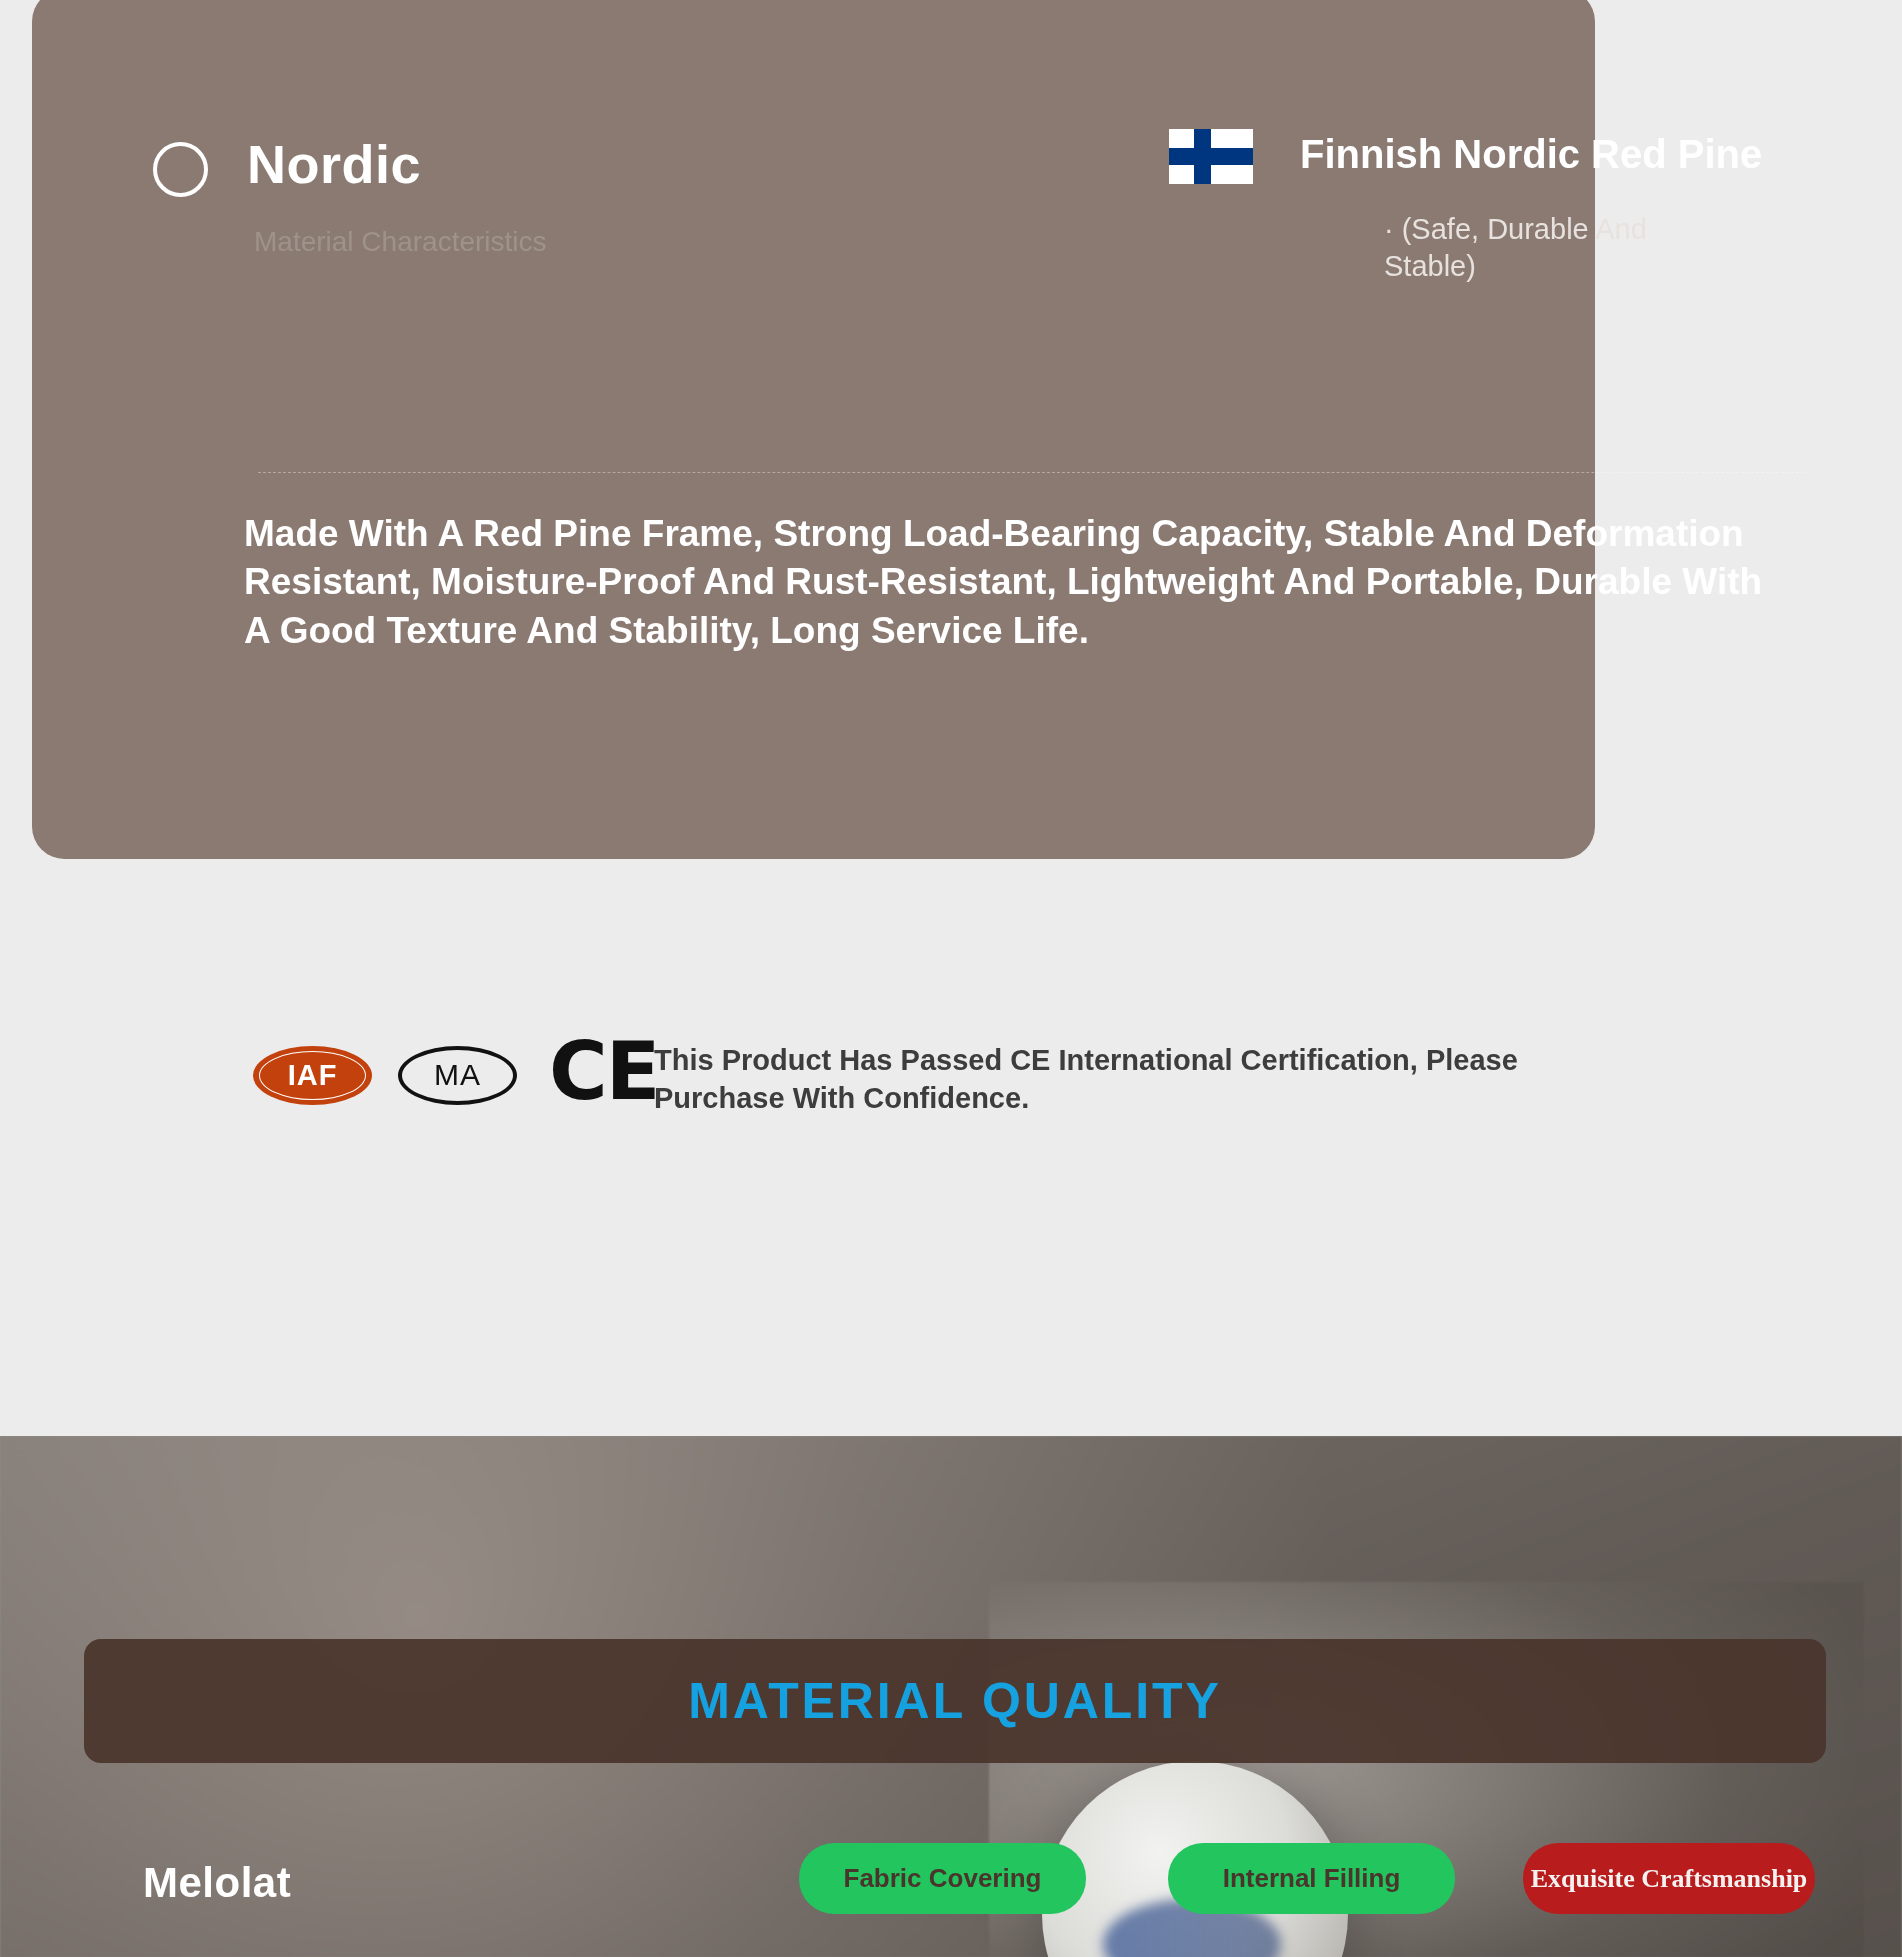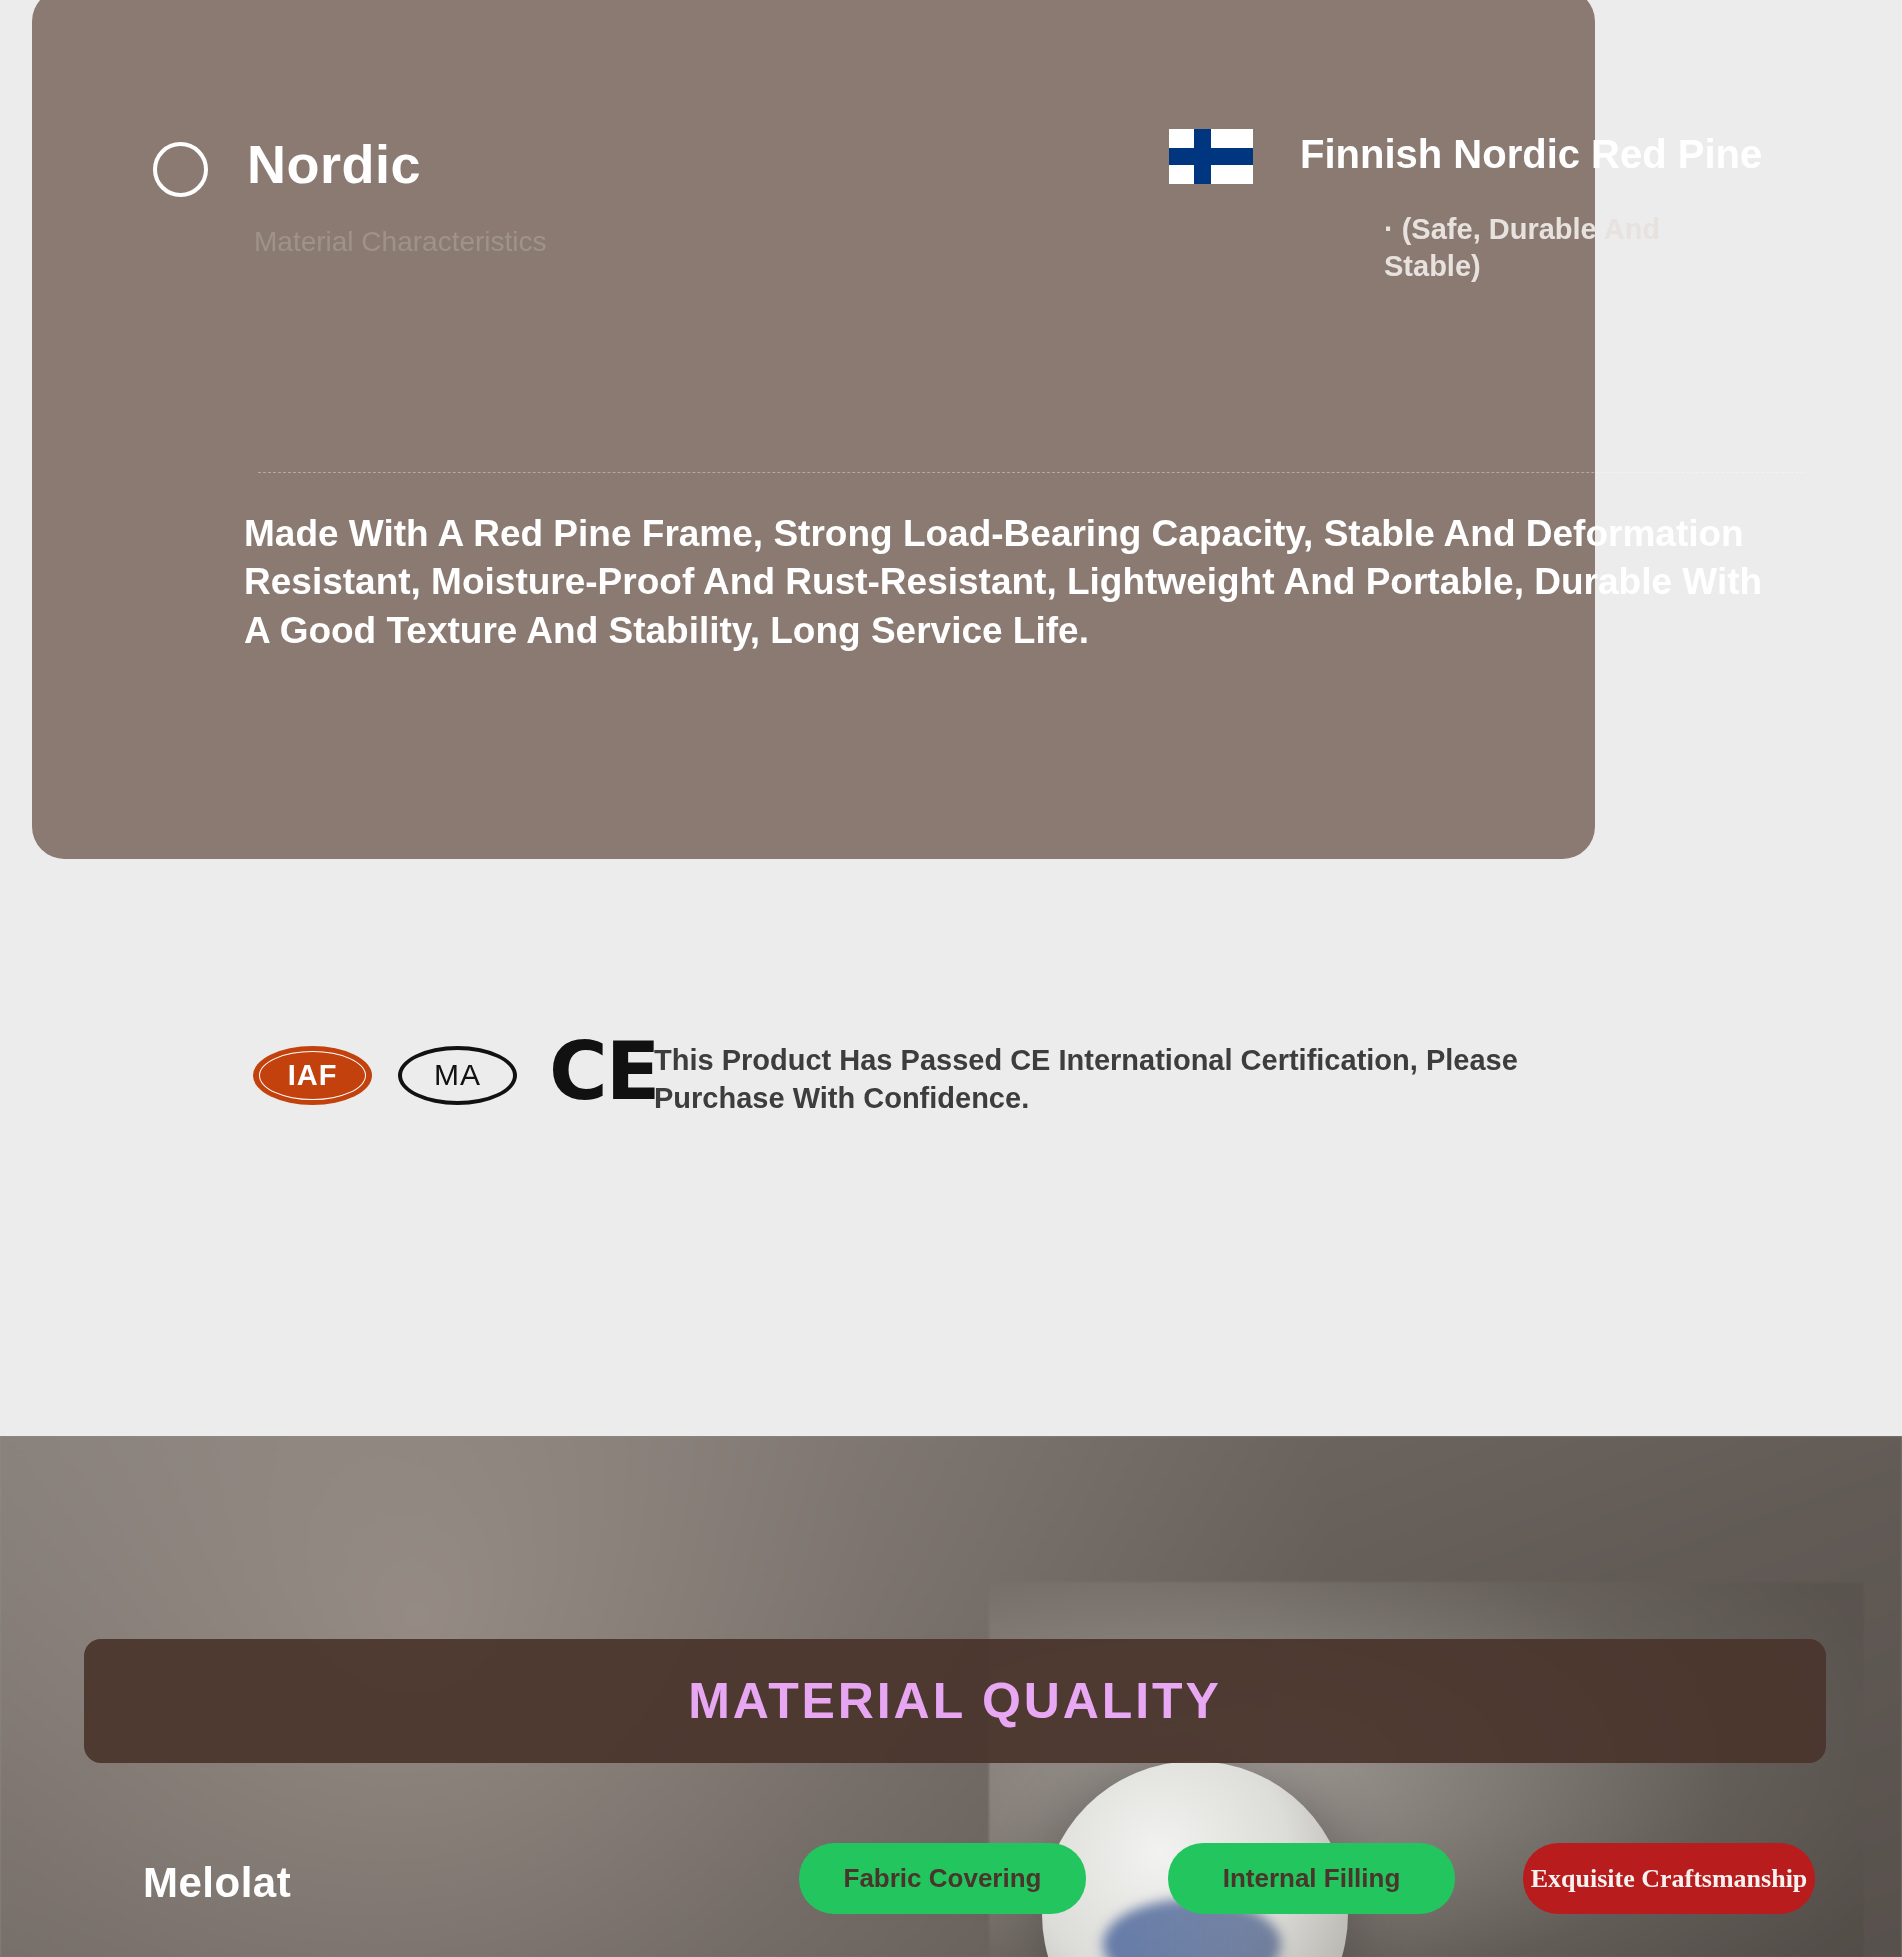--- a/index.html
+++ b/index.html
@@ -104,21 +104,21 @@
     color: #ffffff;
     white-space: nowrap;
   }
 
   .country-note {
     position: absolute;
     left: 1352px;
     top: 222px;
     width: 325px;
     font-size: 29px;
-    font-weight: bold;
+    font-weight: normal;
     line-height: 1.28;
     color: #e8e2df;
   }
 
   .divider {
     position: absolute;
     left: 226px;
     top: 483px;
     width: 1546px;
     border-top: 1.9px dashed rgba(255,255,255,0.35);
@@ -270,21 +270,21 @@
     background: #4a352c;
     border-radius: 17px;
     display: flex;
     align-items: center;
     justify-content: center;
     opacity: 0.93;
   }
   .quality-banner span {
     font-size: 50px;
     font-weight: bold;
-    color: #f0abfc;
+    color: #0ea5e9;
     letter-spacing: 2.9px;
   }
 
   .brand {
     position: absolute;
     left: 143px;
     top: 1859px;
     font-size: 42px;
     font-weight: bold;
     color: #ffffff;

